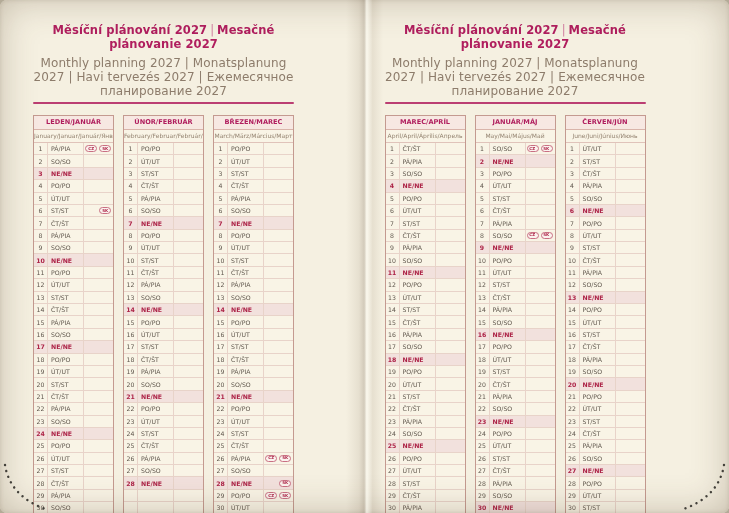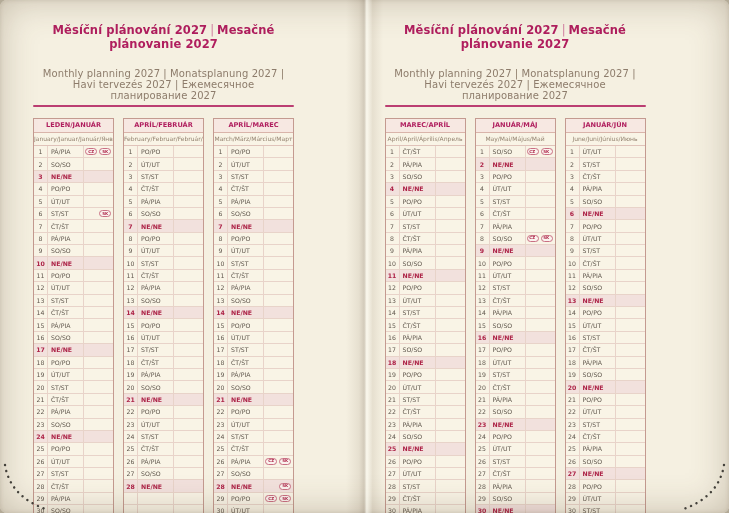--- a/index.html
+++ b/index.html
@@ -23,21 +23,21 @@
   .book::after{
     content:"";position:absolute;inset:0;pointer-events:none;border-radius:7px;
     box-shadow:inset 0 0 36px rgba(92,72,50,.30), inset 0 0 4px rgba(92,72,50,.18);
   }
   .page{width:364.5px;height:100%;position:relative;box-sizing:border-box;}
   .page-content{padding-top:23px;width:261px;}
   .page-left  .page-content{margin-left:33px;}
   .page-right .page-content{margin-left:20px;}
   .page-title{text-align:center;font-size:11.5px;font-weight:bold;color:var(--accent);letter-spacing:.1px;}
   .page-title .sep{color:#d37fa0;font-weight:normal;padding:0 3px;}
-  .page-subtitle{text-align:center;font-size:10px;color:#8d7c6b;margin-top:17px;letter-spacing:.1px;}
+  .page-subtitle{text-align:center;font-size:12px;color:#8d7c6b;margin-top:5px;letter-spacing:.1px;}
   .header-rule{height:2px;background:var(--accent);opacity:.85;margin-top:4px;border-radius:1px;}
   .months{display:flex;gap:9px;margin-top:11px;}
   .month{flex:1;min-width:0;border:1px solid var(--tborder);background:#f9f4e6;}
   .month-name{
     height:13px;line-height:13px;background:#f7e8e2;border-bottom:1px solid #d9b4aa;
     color:var(--accent);font-weight:bold;font-size:6.6px;text-align:center;white-space:nowrap;overflow:hidden;
   }
   .month-langs{
     height:12px;line-height:12px;border-bottom:1px solid #e0c3ba;color:#93826f;
     font-size:6px;text-align:center;white-space:nowrap;overflow:hidden;
@@ -243,21 +243,21 @@
                 <span class="cell-note"></span>
               </div>
               <div class="row sunday">
                 <span class="cell-num">31</span>
                 <span class="cell-dow">NE/NE</span>
                 <span class="cell-note"></span>
               </div>
             </div>
         </div>
         <div class="month">
-          <div class="month-name">APRÍL/FEBRUÁR</div>
+          <div class="month-name">ÚNOR/FEBRUÁR</div>
           <div class="month-langs">February/Februar/Február/Февраль</div>
           <div class="rows">
               <div class="row">
                 <span class="cell-num">1</span>
                 <span class="cell-dow">PO/PO</span>
                 <span class="cell-note"></span>
               </div>
               <div class="row">
                 <span class="cell-num">2</span>
                 <span class="cell-dow">ÚT/UT</span>
@@ -404,21 +404,21 @@
                 <span class="cell-note"></span>
               </div>
               <div class="row">
                 <span class="cell-num"></span>
                 <span class="cell-dow"></span>
                 <span class="cell-note"></span>
               </div>
             </div>
         </div>
         <div class="month">
-          <div class="month-name">APRÍL/MAREC</div>
+          <div class="month-name">BŘEZEN/MAREC</div>
           <div class="month-langs">March/März/Március/Март</div>
           <div class="rows">
               <div class="row">
                 <span class="cell-num">1</span>
                 <span class="cell-dow">PO/PO</span>
                 <span class="cell-note"></span>
               </div>
               <div class="row">
                 <span class="cell-num">2</span>
                 <span class="cell-dow">ÚT/UT</span>
@@ -932,21 +932,21 @@
                 <span class="cell-note"></span>
               </div>
               <div class="row">
                 <span class="cell-num">31</span>
                 <span class="cell-dow">PO/PO</span>
                 <span class="cell-note"></span>
               </div>
             </div>
         </div>
         <div class="month">
-          <div class="month-name">JANUÁR/JÚN</div>
+          <div class="month-name">ČERVEN/JÚN</div>
           <div class="month-langs">June/Juni/Június/Июнь</div>
           <div class="rows">
               <div class="row">
                 <span class="cell-num">1</span>
                 <span class="cell-dow">ÚT/UT</span>
                 <span class="cell-note"></span>
               </div>
               <div class="row">
                 <span class="cell-num">2</span>
                 <span class="cell-dow">ST/ST</span>

